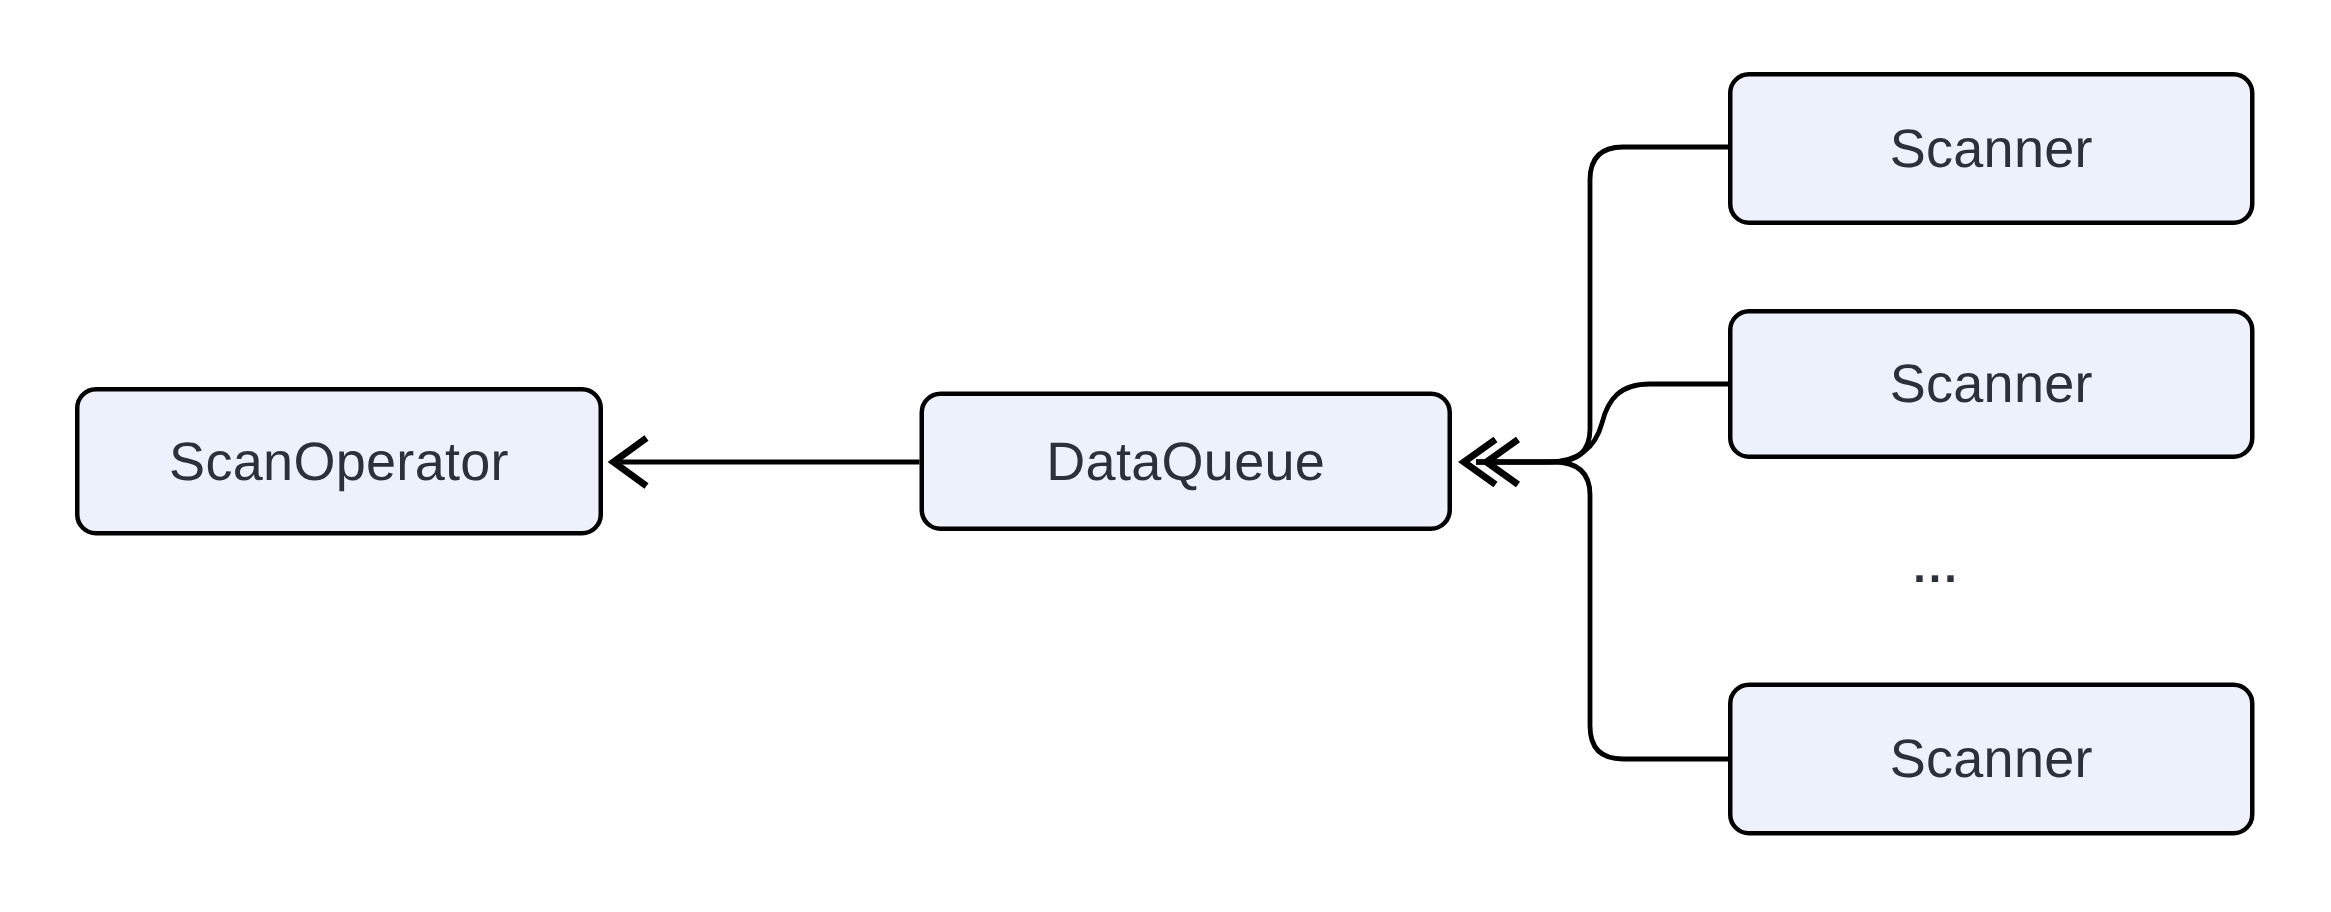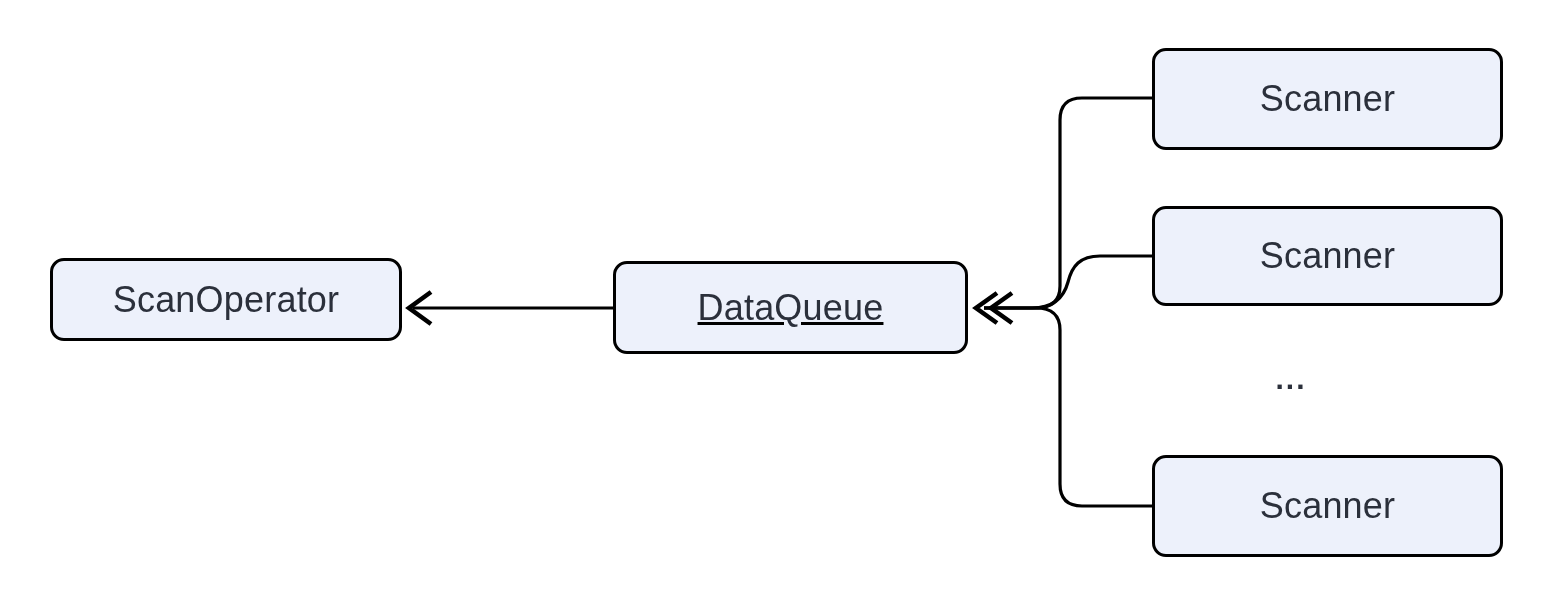--- a/index.html
+++ b/index.html
@@ -42,22 +42,22 @@
     left: 1240px;
     top: 362px;
     width: 102px;
     text-align: center;
     font-size: 30px;
     font-weight: bold;
     color: var(--text-color, #2b303b);
     letter-spacing: 2px;
   }
   
-  #node-scanoperator { left: 50px;   top: 258px; width: 352px; height: 83px; }
-  #node-dataqueue    { left: 613px;  top: 261px; width: 355px; height: 93px; text-decoration: underline; }
+  #node-scanoperator { left: 50px;   top: 258px; width: 352px; height: 99px; }
+  #node-dataqueue    { left: 613px;  top: 261px; width: 355px; height: 93px; }
   #node-scanner-1    { left: 1152px; top: 48px;  width: 351px; height: 102px; }
   #node-scanner-2    { left: 1152px; top: 206px; width: 351px; height: 100px; }
   #node-scanner-3    { left: 1152px; top: 455px; width: 351px; height: 102px; }
 
   .edge {
     fill: none;
     stroke: var(--line-color, #000000);
     stroke-width: 3.2px;
   }
   .arrowhead {

